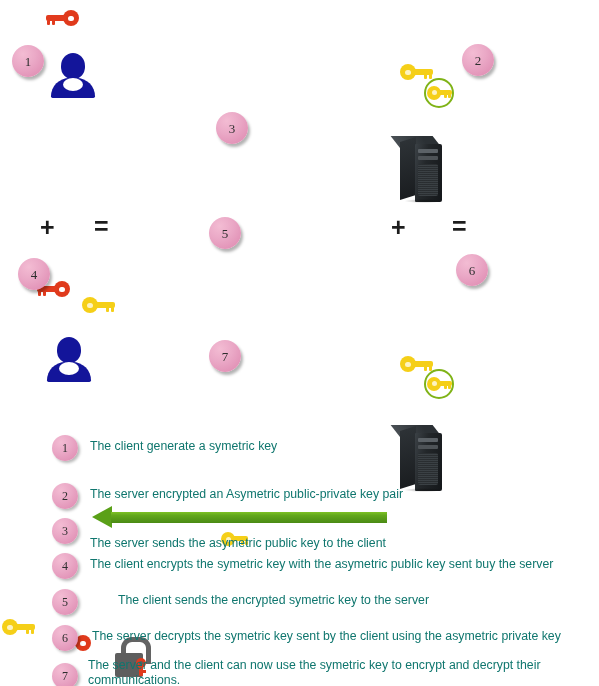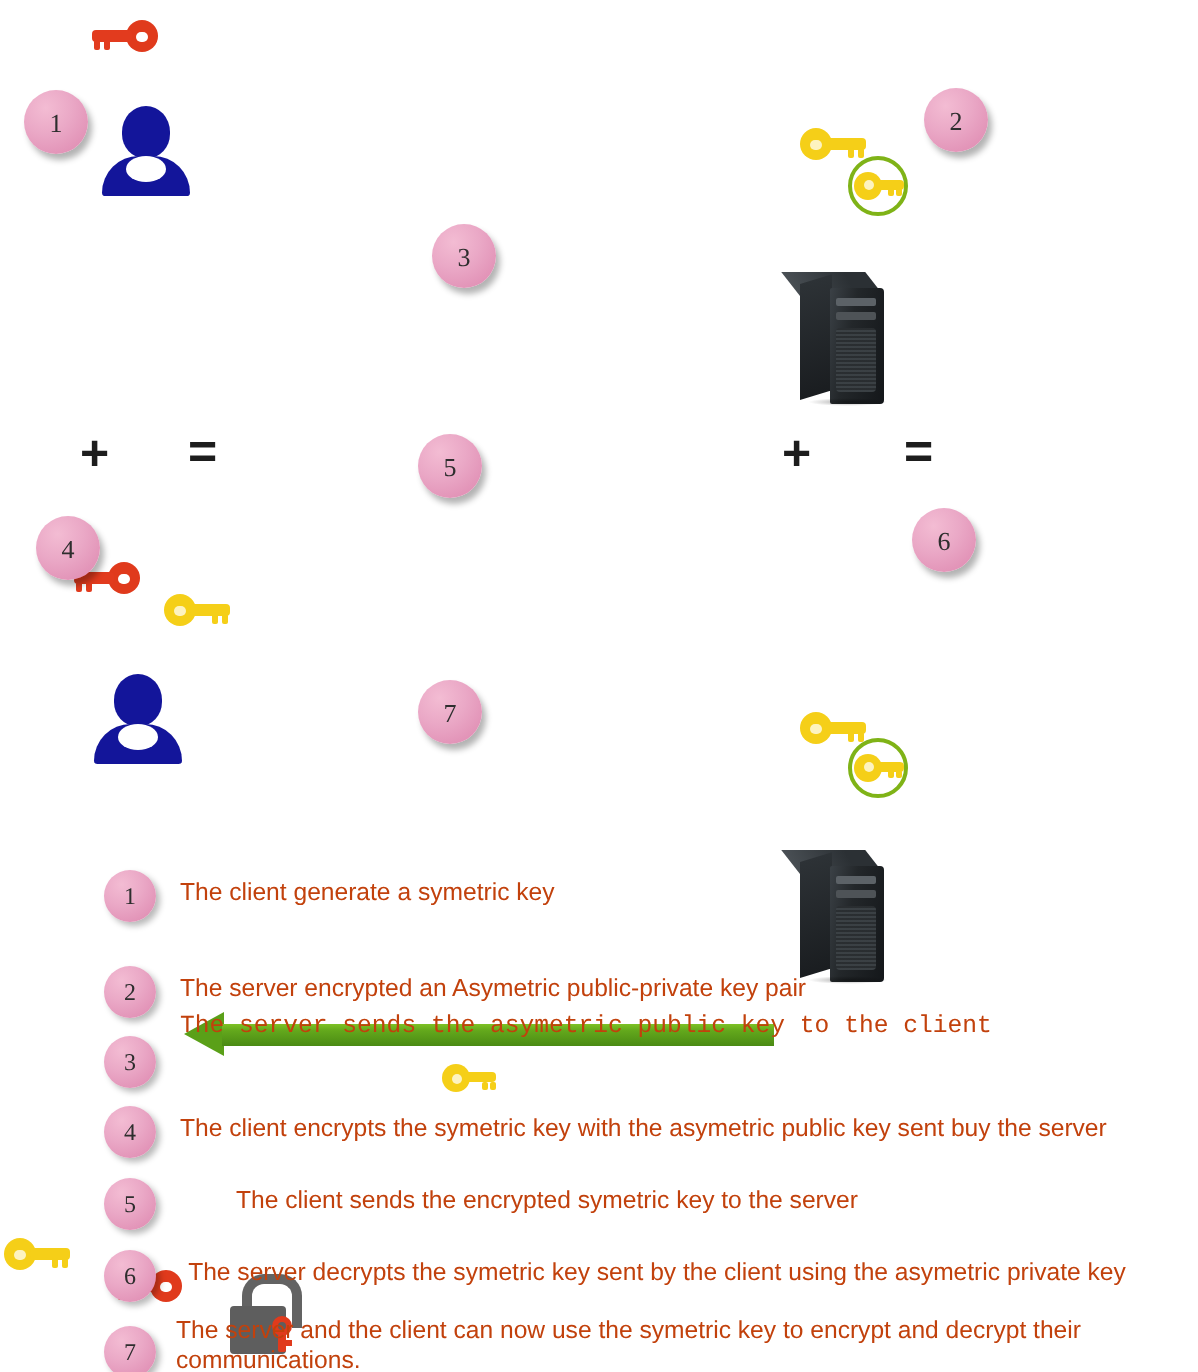--- a/index.html
+++ b/index.html
@@ -137,21 +137,21 @@
     position:absolute;top:6px;height:11px;
     background:linear-gradient(180deg,#7ec225 0%,#63a81c 30%,#4a8a14 100%);
   }
   .arrow .headL,.arrow .headR{position:absolute;top:0;width:0;height:0;}
   .arrow .headL{left:0;border-top:11px solid transparent;border-bottom:11px solid transparent;border-right:20px solid #5aa018;}
 
   
   .legend{position:absolute;left:0;top:425px;width:599px;}
   .legend-row{position:relative;display:flex;align-items:flex-start;margin-bottom:0;}
   .legend-row .ltext{
-    font-size:12.3px;color:#c2410c;line-height:1.25;
+    font-size:12.3px;color:#0f766e;line-height:1.25;
     font-family:"Liberation Sans", sans-serif;
   }
 </style>
 </head>
 <body>
 
 <div class="stage">
 
   <div class="abs key red r" style="left:45px;top:10px;">
     <span class="bow"></span>
@@ -321,42 +321,42 @@
       <div class="abs badge sm" style="left:52px;top:46px;">
         <span>2</span>
       </div>
       <div class="abs ltext" style="left:90px;top:50px;width:495px;">The server encrypted an Asymetric public-private key pair</div>
     </div>
 
     <div class="legend-row">
       <div class="abs badge sm" style="left:52px;top:81px;">
         <span>3</span>
       </div>
-      <div class="abs ltext" style="left:90px;top:69px;width:495px;font-family:Liberation Mono, monospace;">The server sends the asymetric public key to the client</div>
+      <div class="abs ltext" style="left:90px;top:99px;width:495px;">The server sends the asymetric public key to the client</div>
     </div>
 
     <div class="legend-row">
       <div class="abs badge sm" style="left:52px;top:116px;">
         <span>4</span>
       </div>
       <div class="abs ltext" style="left:90px;top:120px;width:500px;">The client encrypts the symetric key with the asymetric public key sent buy the server</div>
     </div>
 
     <div class="legend-row">
       <div class="abs badge sm" style="left:52px;top:152px;">
         <span>5</span>
       </div>
       <div class="abs ltext" style="left:96px;top:156px;width:495px;margin-left:22px;">The client sends the encrypted symetric key to the server</div>
     </div>
 
     <div class="legend-row">
       <div class="abs badge sm" style="left:52px;top:188px;">
         <span>6</span>
       </div>
-      <div class="abs ltext" style="left:76px;top:192px;width:505px;text-align:center;">The server decrypts the symetric key sent by the client using the asymetric private key</div>
+      <div class="abs ltext" style="left:92px;top:192px;width:505px;">The server decrypts the symetric key sent by the client using the asymetric private key</div>
     </div>
 
     <div class="legend-row">
       <div class="abs badge sm" style="left:52px;top:226px;">
         <span>7</span>
       </div>
       <div class="abs ltext" style="left:88px;top:221px;width:500px;">The server and the client can now use the symetric key to encrypt and decrypt their communications.</div>
     </div>
 
   </div>

